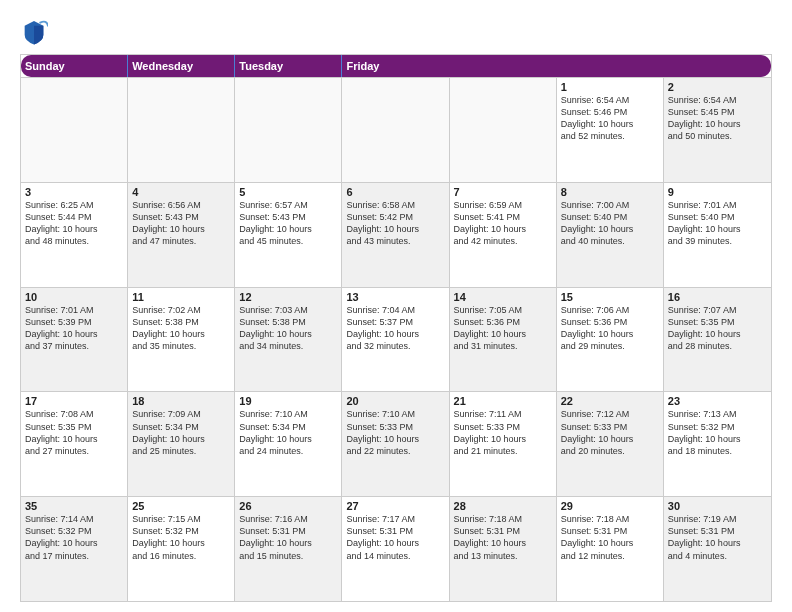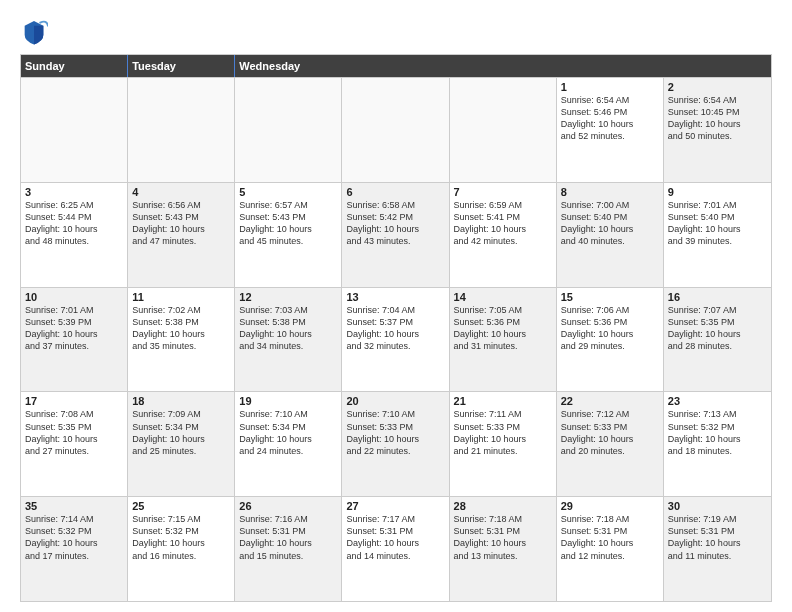--- a/index.html
+++ b/index.html
@@ -62,21 +62,22 @@
     }
     .calendar {
       flex: 1;
       display: flex;
       flex-direction: column;
       border: 1px solid #ccc;
     }
     .cal-header {
       display: grid;
       grid-template-columns: repeat(7, 1fr);
-      background: #404040;
+      background: #701a75;
+      border-radius: 10px;
     }
     .cal-header-cell {
       color: #fff;
       font-size: 11px;
       font-weight: bold;
       padding: 5px 4px;
       border-right: 1px solid #4a7fd4;
       text-align: left;
     }
     .cal-header-cell:last-child { border-right: none; }
@@ -132,41 +133,42 @@
     </div>
     <div class="title-block">
       <div class="month-title"></div>
       <div class="location"></div>
     </div>
   </div>
 
   <div class="calendar">
     <div class="cal-header">
     <div class="cal-header-cell">Sunday</div>
+        <div class="cal-header-cell">Wednesday</div>
         <div class="cal-header-cell">Tuesday</div>
-        <div class="cal-header-cell">Wednesday</div>
+        <div class="cal-header-cell">Friday</div>
       </div>
     <div class="cal-body">
     <div class="cal-row">
           <div class="cal-cell empty"></div>
           <div class="cal-cell empty"></div>
           <div class="cal-cell empty"></div>
           <div class="cal-cell empty"></div>
           <div class="cal-cell empty"></div>
           <div class="cal-cell">
             <div class="day-num">1</div>
             <div class="cell-line">Sunrise: 6:54 AM</div>
             <div class="cell-line">Sunset: 5:46 PM</div>
             <div class="cell-line">Daylight: 10 hours</div>
             <div class="cell-line">and 52 minutes.</div>
           </div>
           <div class="cal-cell shaded">
             <div class="day-num">2</div>
             <div class="cell-line">Sunrise: 6:54 AM</div>
-            <div class="cell-line">Sunset: 10:45 PM</div>
+            <div class="cell-line">Sunset: 5:45 PM</div>
             <div class="cell-line">Daylight: 10 hours</div>
             <div class="cell-line">and 50 minutes.</div>
           </div>
         </div>
         <div class="cal-row">
           <div class="cal-cell">
             <div class="day-num">3</div>
             <div class="cell-line">Sunrise: 6:25 AM</div>
             <div class="cell-line">Sunset: 5:44 PM</div>
             <div class="cell-line">Daylight: 10 hours</div>
@@ -358,18 +360,18 @@
             <div class="cell-line">Sunrise: 7:18 AM</div>
             <div class="cell-line">Sunset: 5:31 PM</div>
             <div class="cell-line">Daylight: 10 hours</div>
             <div class="cell-line">and 12 minutes.</div>
           </div>
           <div class="cal-cell shaded">
             <div class="day-num">30</div>
             <div class="cell-line">Sunrise: 7:19 AM</div>
             <div class="cell-line">Sunset: 5:31 PM</div>
             <div class="cell-line">Daylight: 10 hours</div>
-            <div class="cell-line">and 11 minutes.</div>
+            <div class="cell-line">and 4 minutes.</div>
           </div>
         </div>
       </div>
   </div>
 </div>
 
 </body></html>

